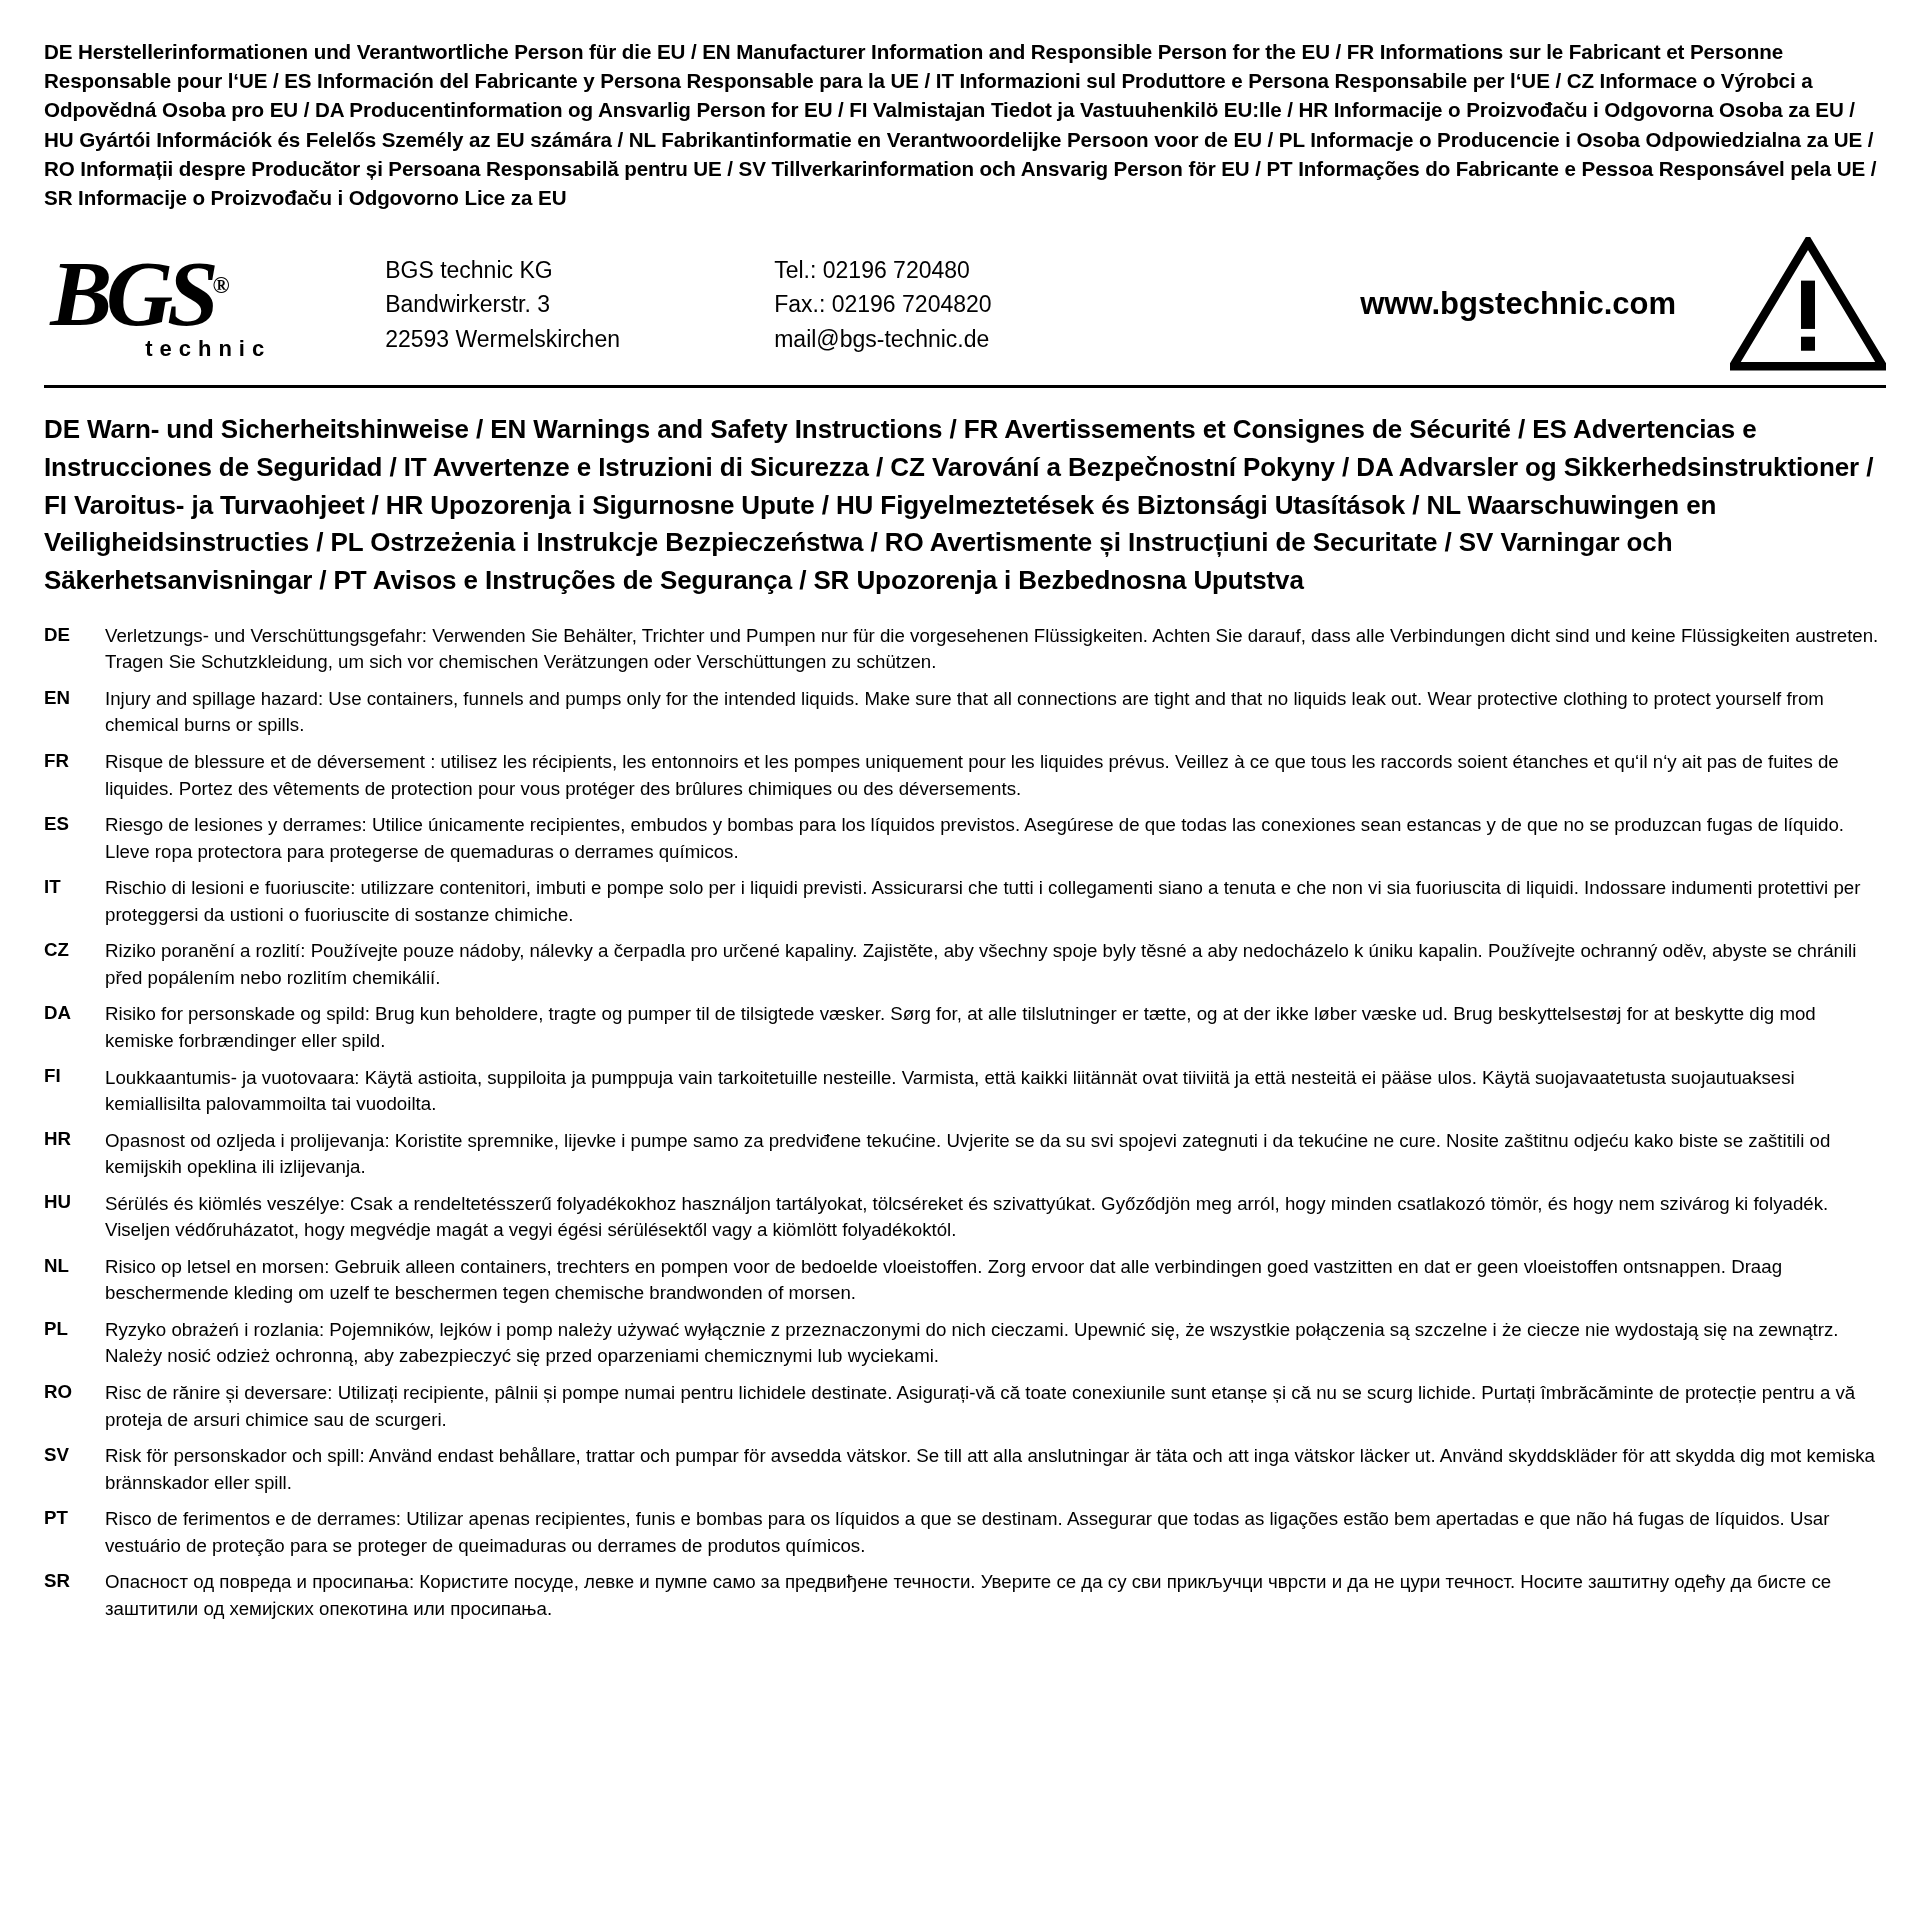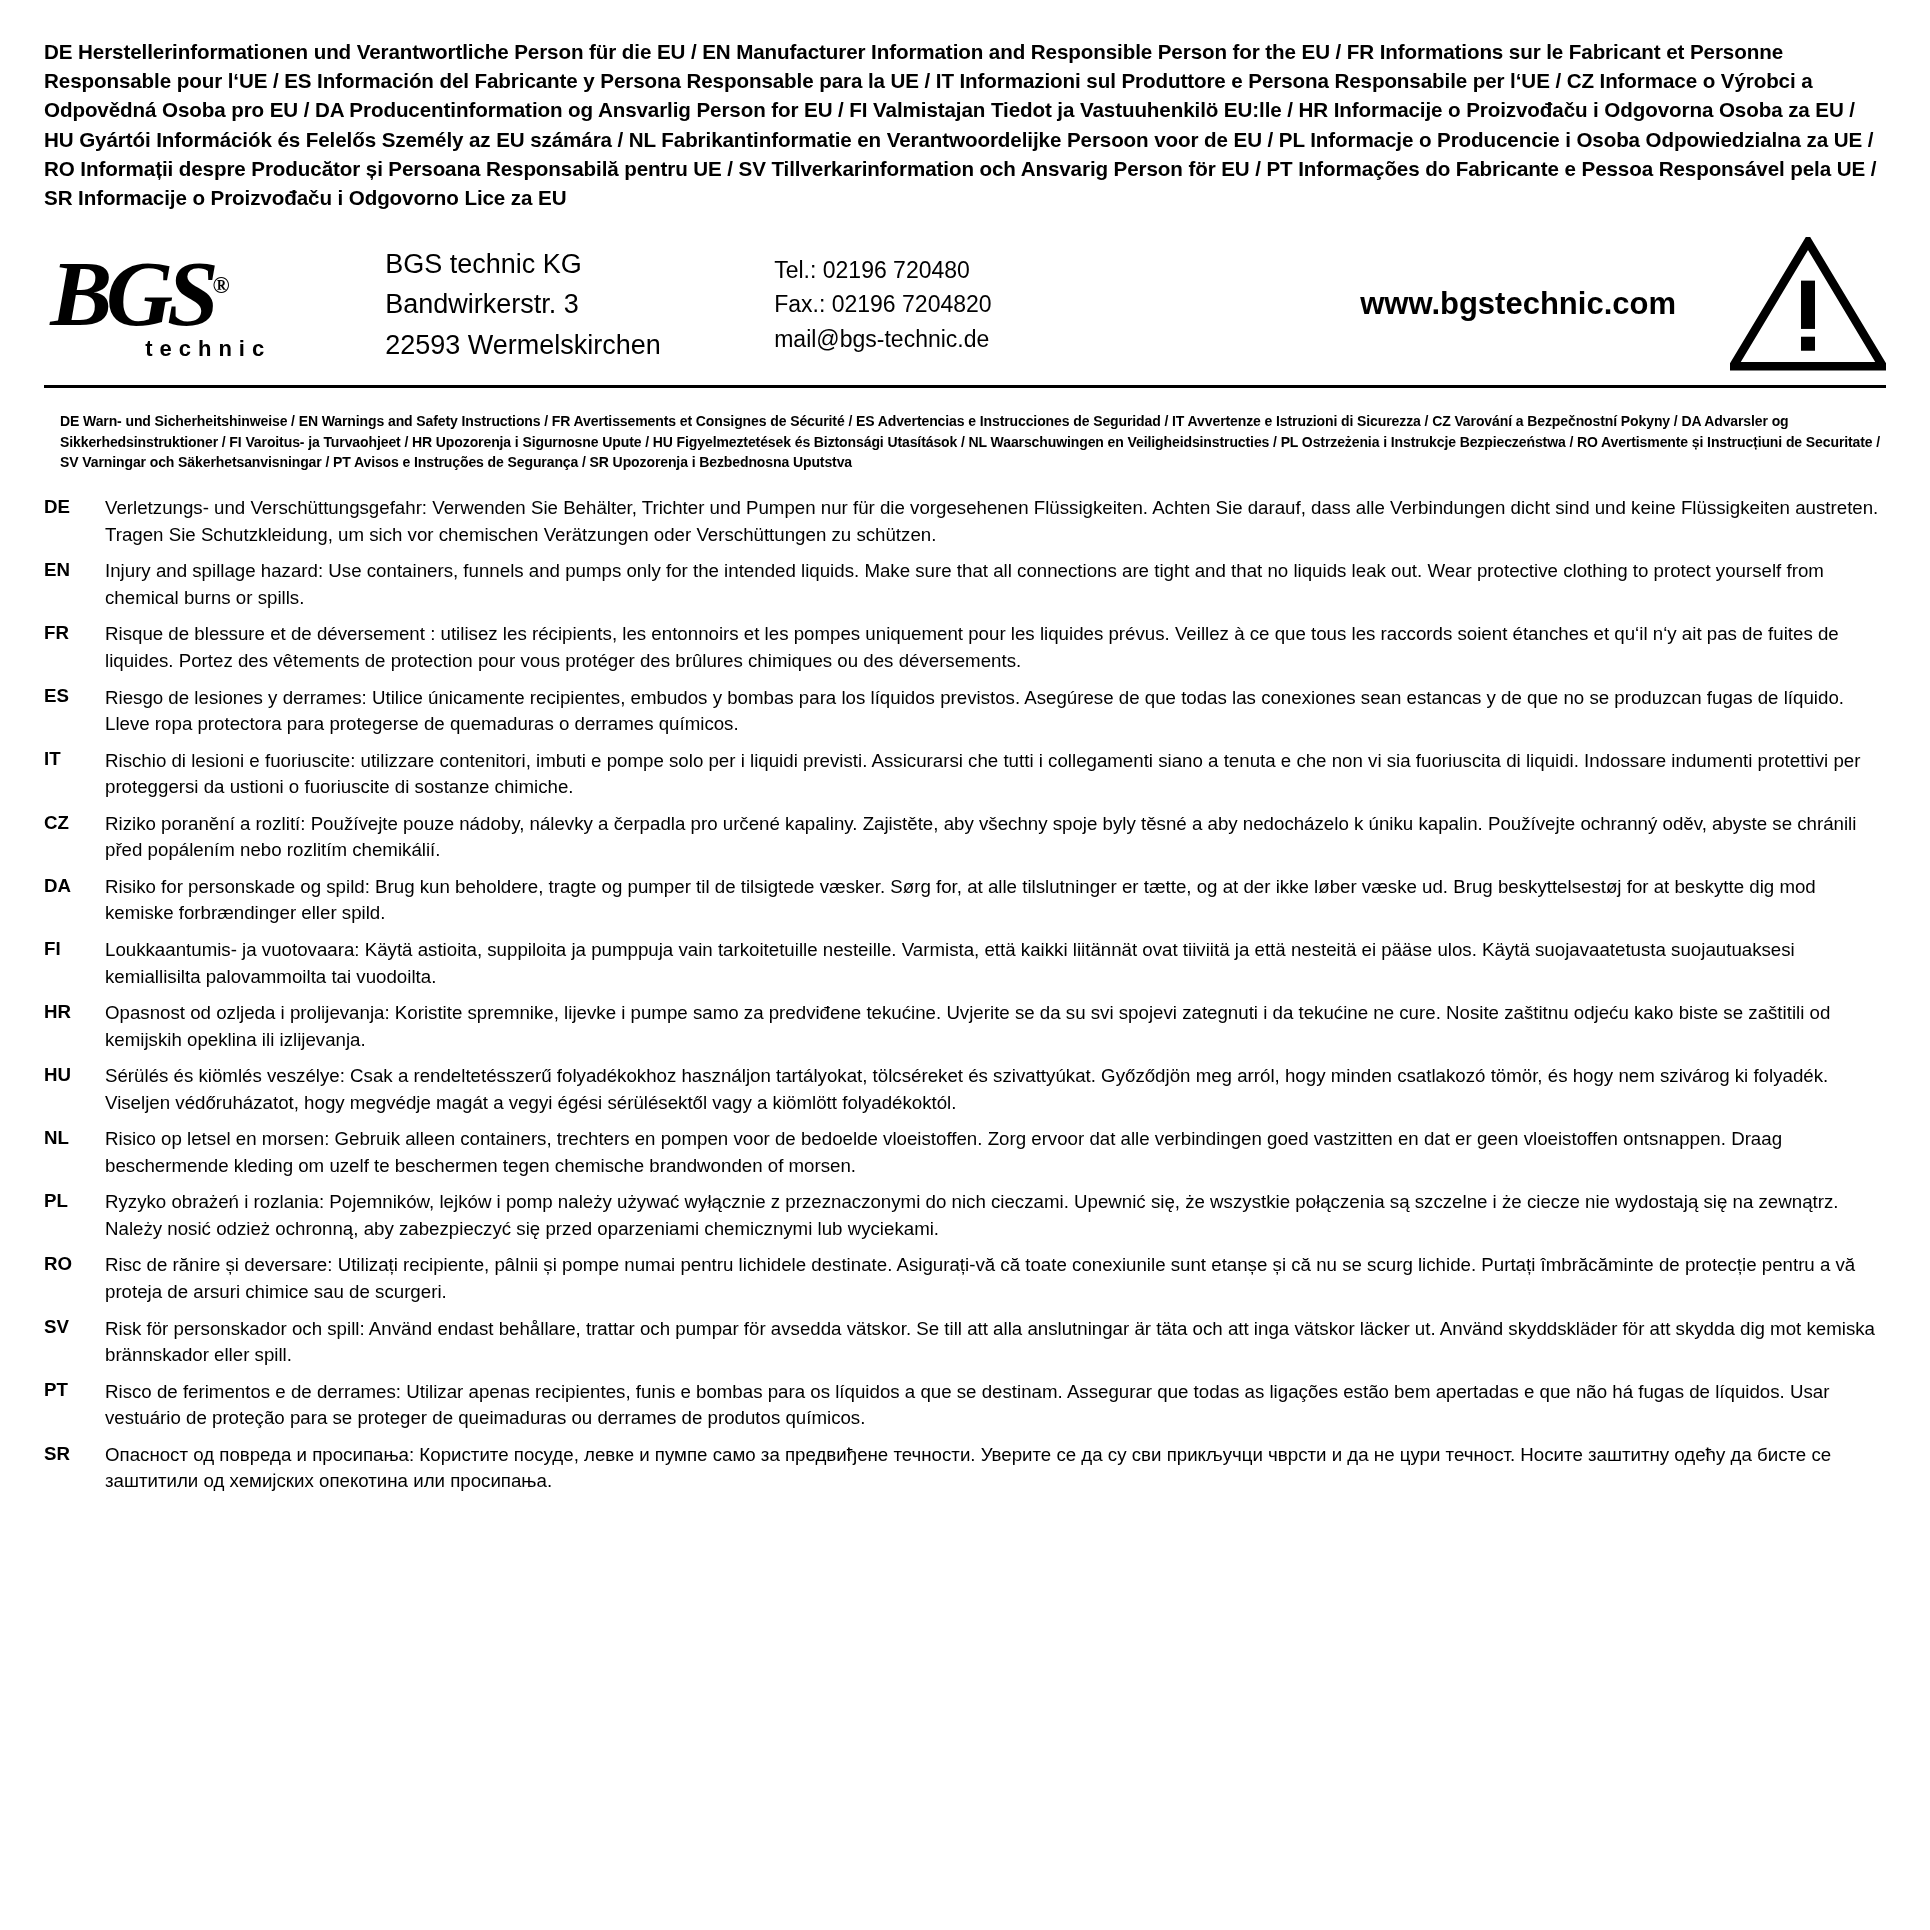--- a/index.html
+++ b/index.html
@@ -61,21 +61,21 @@
   .logo-technic {
     display: block;
     font-size: 22px;
     font-weight: bold;
     letter-spacing: 7px;
     margin-top: -4.7px;
     padding-left: 95px;
   }
   .addr-col {
     flex: 0 0 389px;
-    font-size: 27px;
+    font-size: 23px;
     line-height: 1.5;
   }
   .contact-col {
     flex: 0 0 350px;
     font-size: 23px;
     line-height: 1.5;
   }
   .web-col {
     flex: 1 1 auto;
     text-align: right;
@@ -89,25 +89,25 @@
     justify-content: flex-end;
     align-items: center;
   }
   .warn-tri {
     width: 156px;
     height: 134px;
   }
 
   
   .warn-title {
-    font-size: 14px;
+    font-size: 26px;
     font-weight: bold;
     line-height: 1.45;
     letter-spacing: -0.1px;
-    margin: 0 0 23px 16px;
+    margin: 0 0 23px 0;
   }
 
   
   .lang-row {
     display: flex;
     margin-bottom: 10px;
   }
   .lang-code {
     flex: 0 0 61px;
     font-size: 18.7px;

